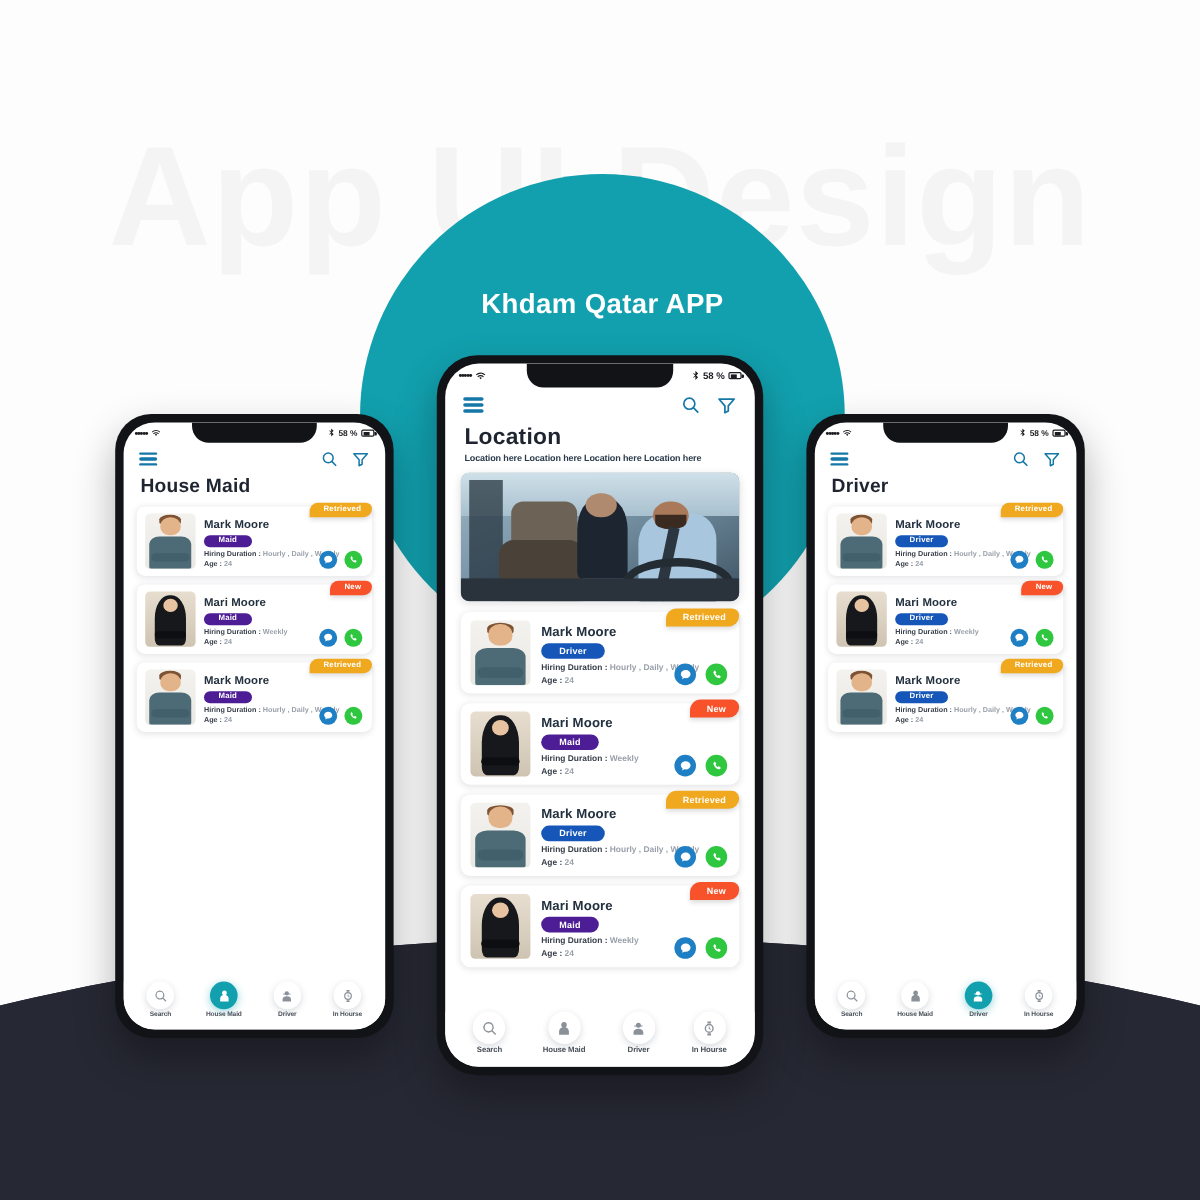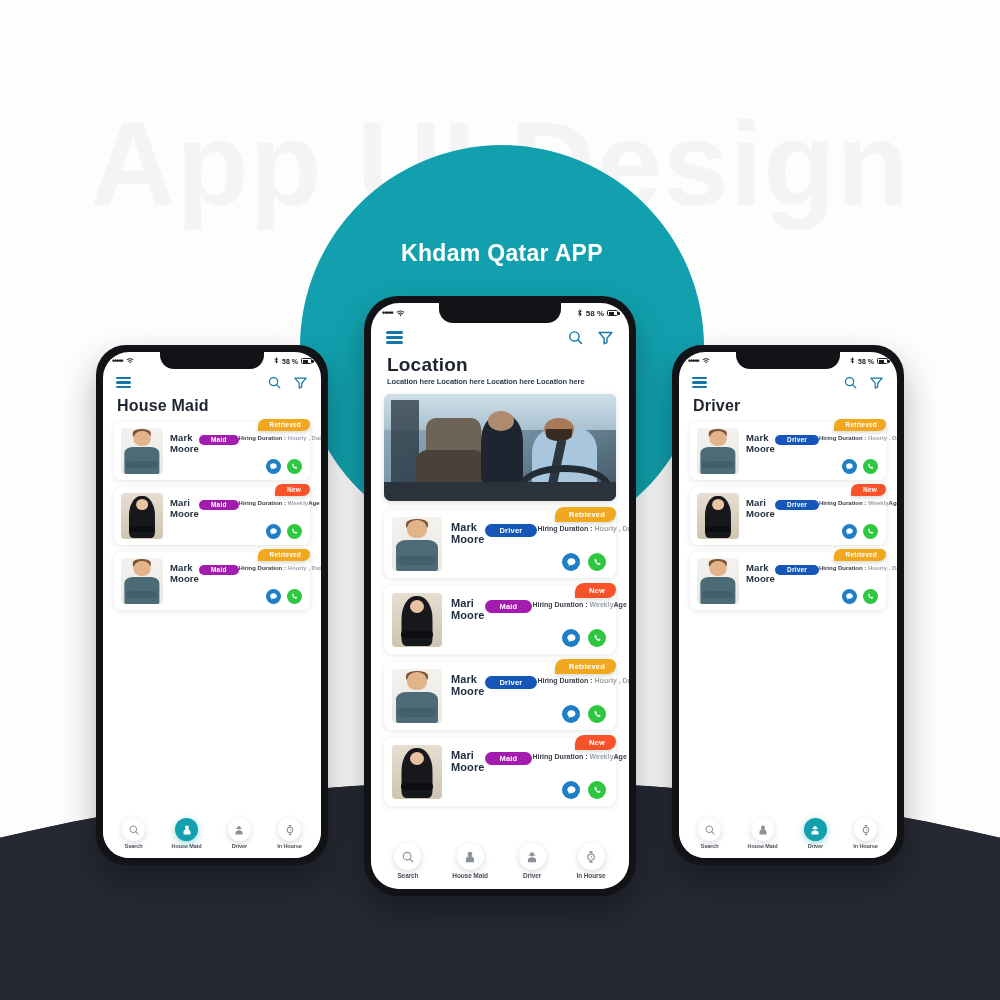--- a/index.html
+++ b/index.html
@@ -158,32 +158,32 @@
   .av-male .head { position:absolute; left:50%; top:6%; transform:translateX(-50%); width:40%; height:33%; background:#e3b389; border-radius:48% 48% 44% 44%; }
   .av-male .hair { position:absolute; left:50%; top:3%; transform:translateX(-50%); width:44%; height:17%; background:#7e5334; border-radius:50% 50% 20% 20%; }
   .av-male .body { position:absolute; left:50%; bottom:0; transform:translateX(-50%); width:84%; height:58%; background:#4c6b76; border-radius:24% 24% 6% 6%; }
   .av-male .arm { position:absolute; left:12%; bottom:12%; width:76%; height:16%; background:#41606b; border-radius:8px; }
 
   .av-female { background:linear-gradient(180deg,#e7ded0 0%,#cfc4b2 100%); }
   .av-female .veil { position:absolute; left:50%; top:6%; transform:translateX(-50%); width:62%; height:92%; background:#17181c; border-radius:46% 46% 14% 14%; }
   .av-female .face { position:absolute; left:50%; top:13%; transform:translateX(-50%); width:28%; height:24%; background:#e8c3a2; border-radius:50%; }
   .av-female .arm { position:absolute; left:18%; bottom:16%; width:64%; height:13%; background:#0d0e11; border-radius:8px; }
 
-  .card-info { flex:1; display:flex; flex-direction:row; justify-content:flex-start; padding-top:4px; min-width:0; }
+  .card-info { flex:1; display:flex; flex-direction:column; justify-content:flex-start; padding-top:4px; min-width:0; }
   .c-name { font-size:9.5px; font-weight:700; color:#22303f; letter-spacing:.1px; }
   .phone.center .c-name { font-size:11px; }
 
   .role-badge {
     display:inline-block; align-self:flex-start;
     padding:1.5px 12px; margin-top:2.5px;
     border-radius:20px; font-size:6.5px; font-weight:700; color:#fff;
     letter-spacing:.2px;
   }
   .phone.center .role-badge { font-size:7.5px; padding:2px 15px; margin-top:3px; }
-  .role-maid { background:#a21caf; }
+  .role-maid { background:#4c1d95; }
   .role-driver { background:#1556b8; }
 
   .c-line { margin-top:3px; font-size:6px; color:#39404b; font-weight:700; white-space:nowrap; }
   .phone.center .c-line { font-size:7px; margin-top:4px; }
   .c-line em { font-style:normal; color:#9aa1ab; font-weight:600; }
 
   .card-actions { position:absolute; right:8px; bottom:6px; display:flex; gap:6px; }
   .phone.center .card-actions { right:10px; bottom:7px; gap:8px; }
   .act { width:15px; height:15px; border-radius:50%; display:flex; align-items:center; justify-content:center; }
   .phone.center .act { width:18px; height:18px; }

